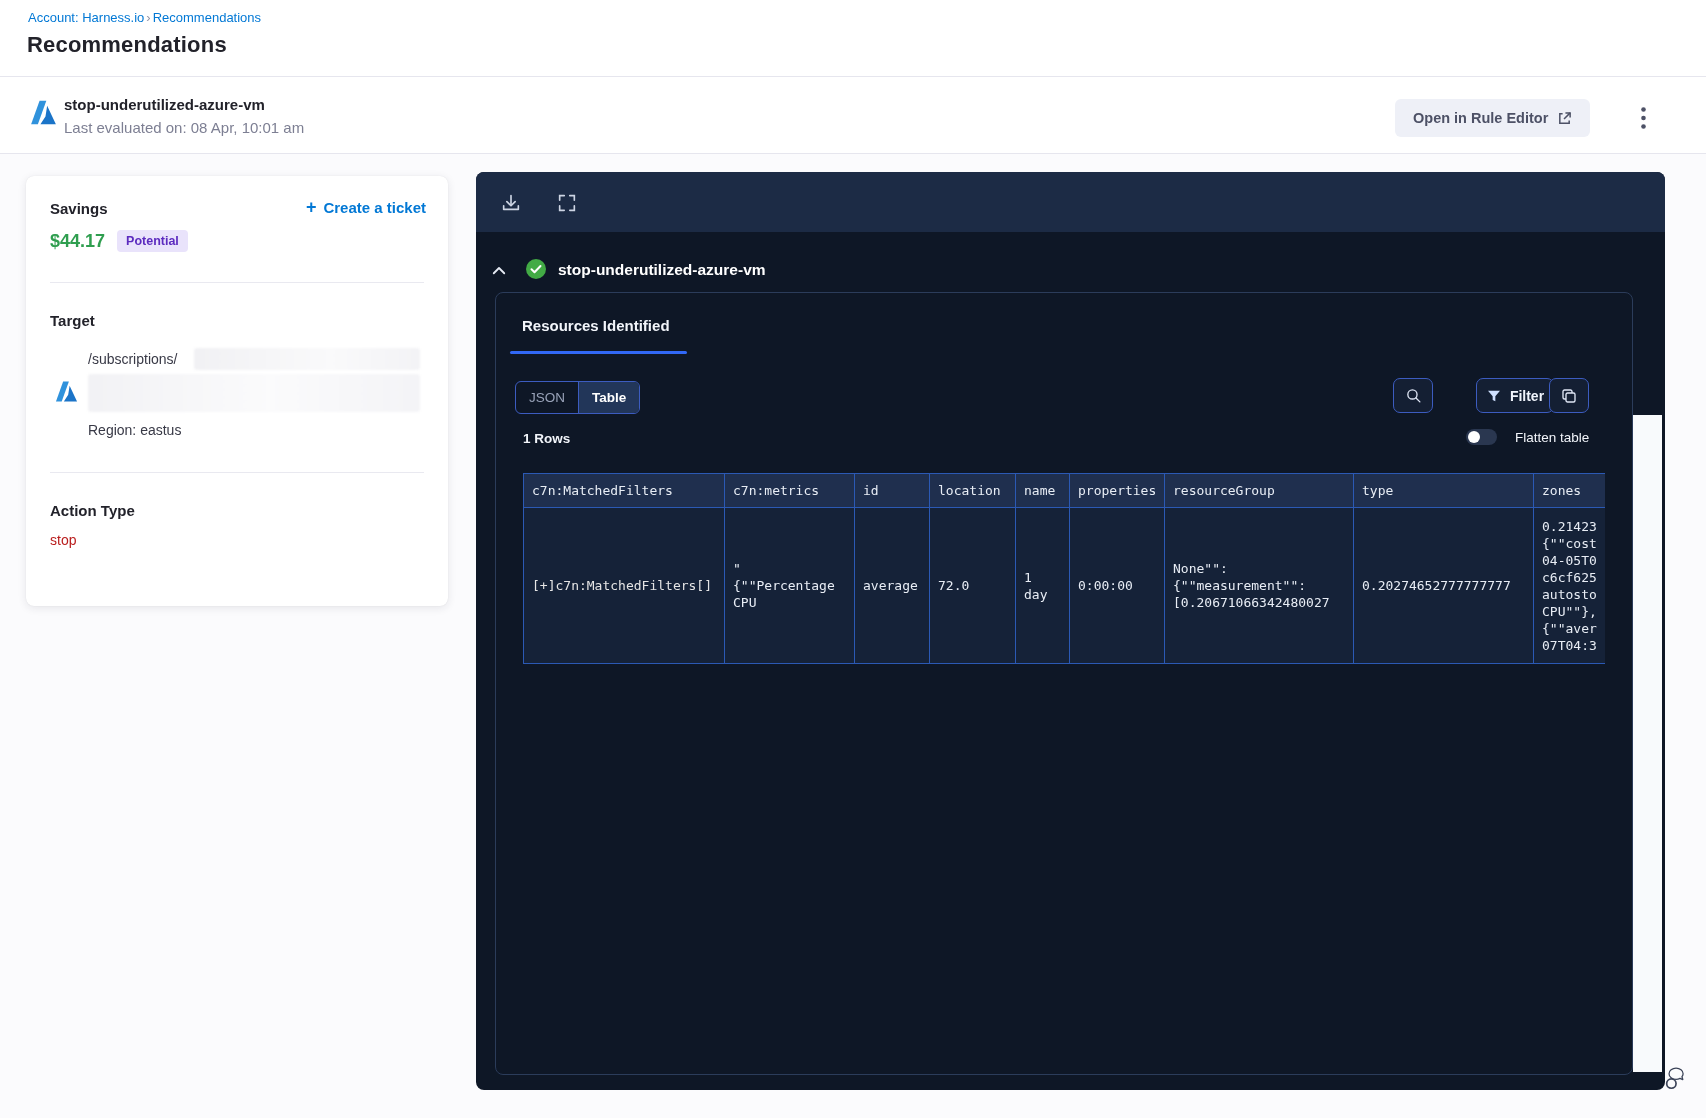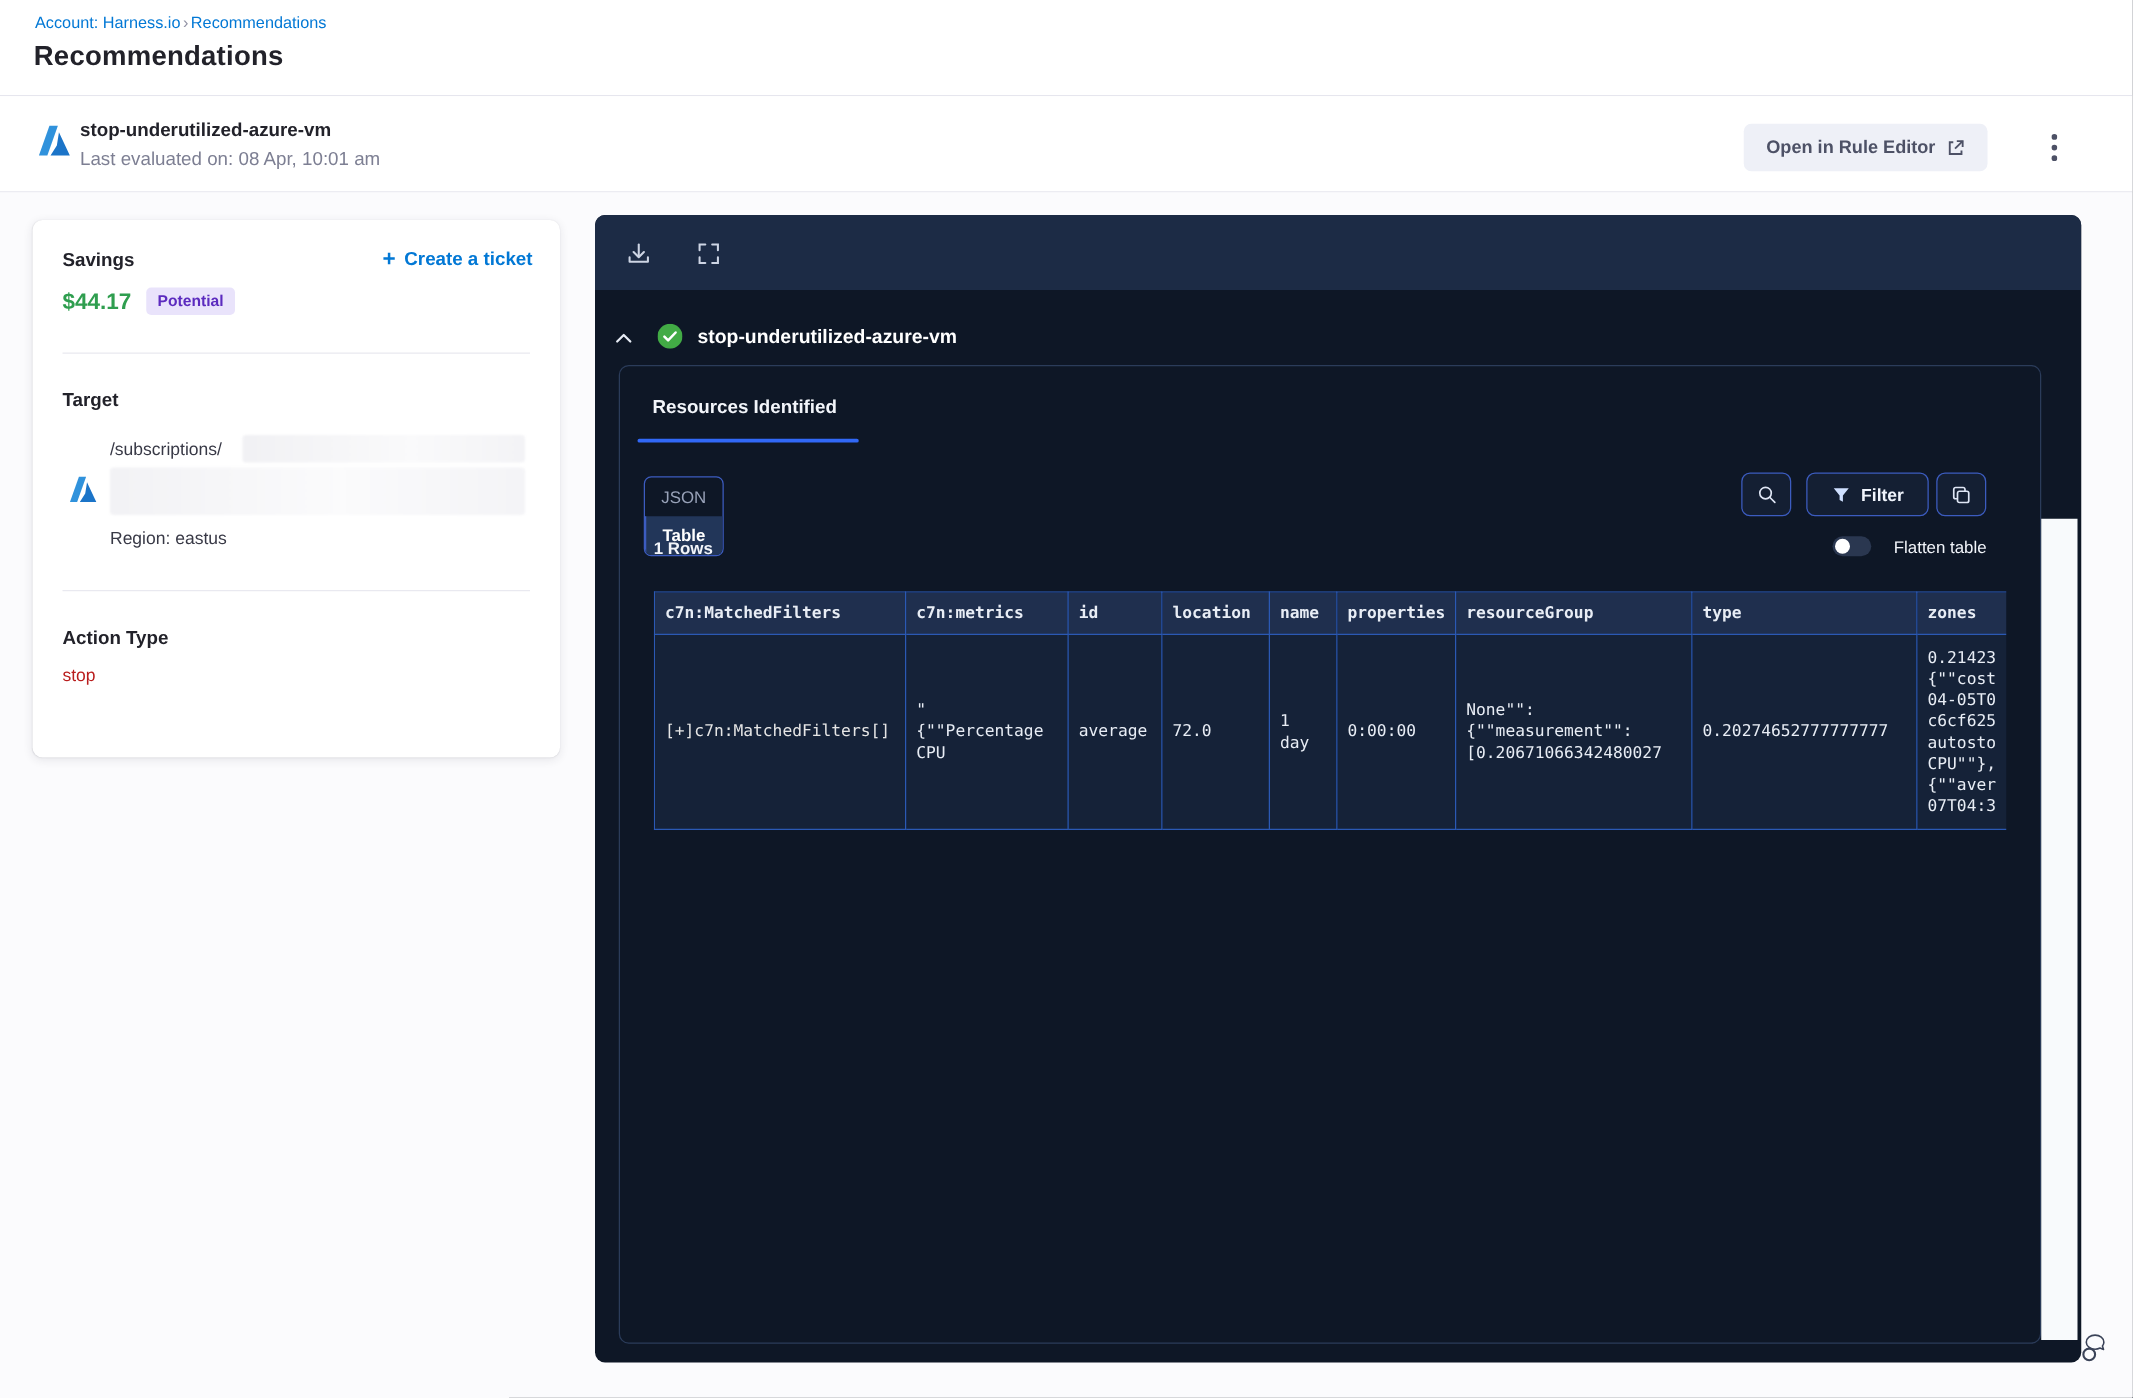--- a/index.html
+++ b/index.html
@@ -60,42 +60,42 @@
 
   .collapse-row { position:absolute; left:0; top:84px; width:100%; height:32px; }
   .chevron-btn { position:absolute; left:14px; top:4px; width:22px; height:22px; background:none; border:none; color:#e6ebf4; cursor:pointer; }
   .check-icon { position:absolute; left:50px; top:3px; width:20px; height:20px; }
   .panel-rule-name { position:absolute; left:82px; top:5px; font-size:15.5px; font-weight:bold; color:#ffffff; }
 
   .inner-card { position:absolute; left:19px; top:120px; width:1138px; height:783px; border:1px solid #2b3c5a; border-radius:8px; background:#0e1726; }
   .ri-tab { position:absolute; left:26px; top:24px; font-size:15px; font-weight:bold; color:#f2f5fa; cursor:pointer; }
   .ri-underline { position:absolute; left:14px; top:58px; width:177px; height:3px; background:#3168f6; border-radius:2px; }
 
-  .seg-group { position:absolute; left:19px; top:88px; display:flex; border:1px solid #3c5cc0; border-radius:6px; overflow:hidden;flex-direction:column; }
+  .seg-group { position:absolute; left:19px; top:88px; display:flex; border:1px solid #3c5cc0; border-radius:6px; overflow:hidden; }
   .seg { height:31px; padding:0 13px; display:flex; align-items:center; background:transparent; border:none; cursor:pointer;
     font-family:"Liberation Sans",sans-serif; font-size:13.5px; color:#98a2b8; }
   .seg.selected { background:#223659; color:#ffffff; font-weight:bold; border-left:1px solid #3c5cc0; }
 
   .icon-btn { position:absolute; top:85px; height:35px; background:#141f33; border:1px solid #3c5cc0; border-radius:7px;
     display:flex; align-items:center; justify-content:center; gap:8px; cursor:pointer; color:#dfe6f5; }
   .search-btn { left:897px; width:40px; }
-  .filter-btn { left:949px; width:98px; font-family:"Liberation Sans",sans-serif; font-size:14px; font-weight:bold; color:#f0f4fc; }
+  .filter-btn { left:980px; width:78px; font-family:"Liberation Sans",sans-serif; font-size:14px; font-weight:bold; color:#f0f4fc; }
   .copy-btn { left:1053px; width:40px; }
 
   .rows-count { position:absolute; left:27px; top:138px; font-size:13.5px; font-weight:bold; color:#f2f5fa; }
   .flatten-wrap { position:absolute; left:970px; top:136px; display:flex; align-items:center; gap:18px; }
   .switch { width:31px; height:16px; border-radius:9px; background:#2a3750; border:none; position:relative; cursor:pointer; }
   .switch .knob { position:absolute; left:2px; top:2px; width:12px; height:12px; border-radius:50%; background:#ffffff; }
   .flatten-label { font-size:13.5px; color:#f2f5fa; }
 
   
   .table-wrap { position:absolute; left:27px; top:180px; width:1082px; overflow:hidden; }
   table.res { border-collapse:collapse; table-layout:fixed; width:1082px;
     font-family:"DejaVu Sans Mono", monospace; font-size:13px; color:#e8edf5; }
-  table.res th { background:#1f2f4e; border:1px solid #2b59b4; height:34px; text-align:left; padding:0 8px; font-weight:bold; white-space:nowrap; overflow:hidden; }
+  table.res th { background:#1f2f4e; border:1px solid #2b59b4; height:34px; text-align:left; padding:0 8px; font-weight:normal; white-space:nowrap; overflow:hidden; }
   table.res td { background:#152238; border:1px solid #2b59b4; height:156px; vertical-align:middle; padding:0 8px; white-space:pre; overflow:hidden; line-height:17px; }
   table.res td.link-cell { color:#e5e5e5; cursor:pointer; }
   table.res th:last-child, table.res td:last-child { border-right:none; }
 
   
   .scroll-strip { position:absolute; left:1157px; top:243px; width:29px; height:657px; background:#f8fafc; cursor:grab; }
 
   
   .chat-btn { position:absolute; left:1662px; top:1060px; width:34px; height:34px; background:none; border:none; cursor:pointer; color:#3b4358; }
 

